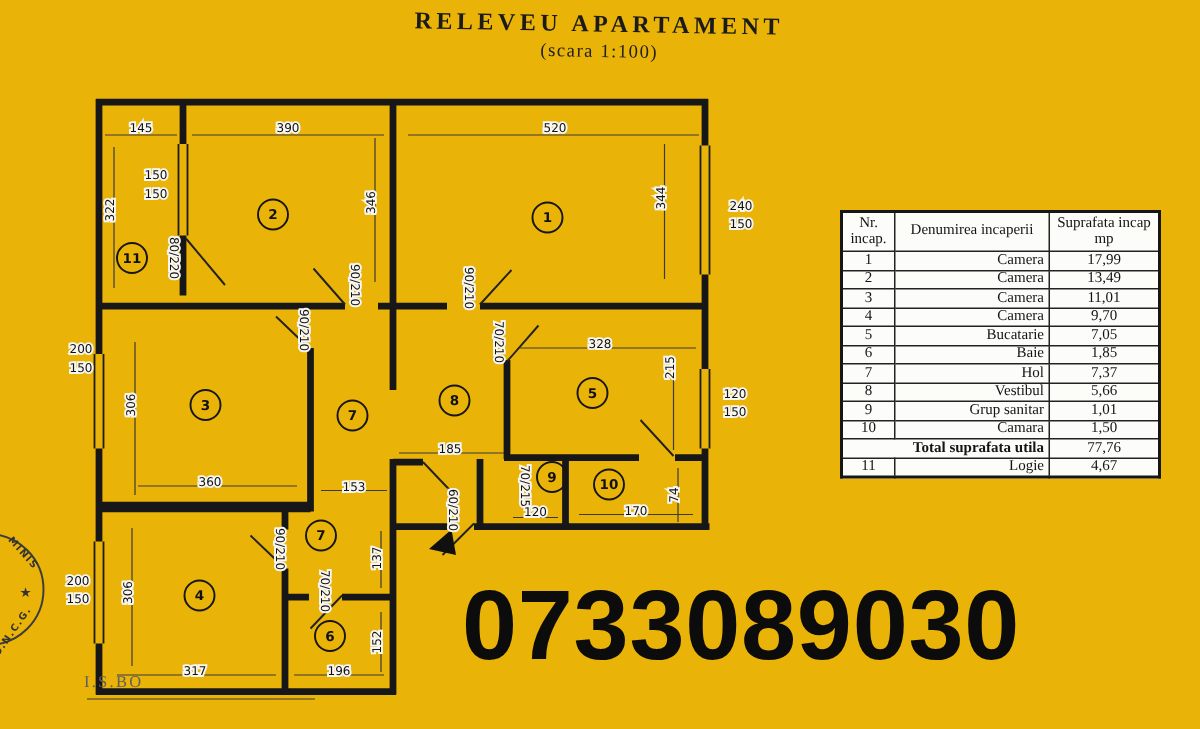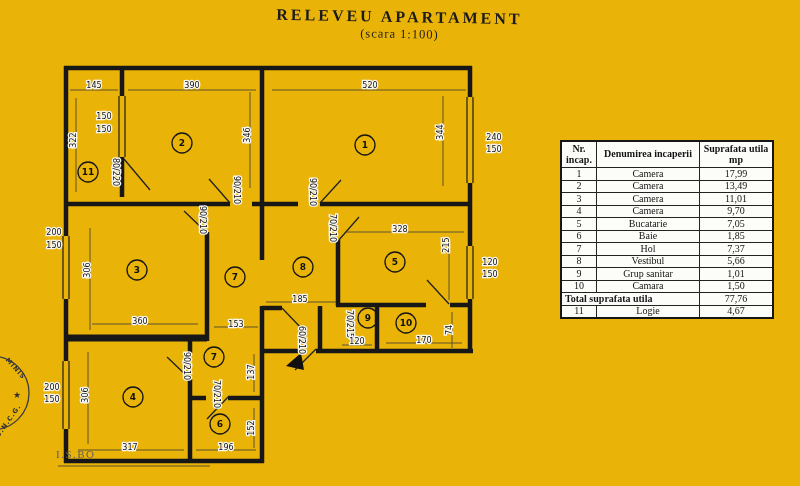--- a/index.html
+++ b/index.html
@@ -21,25 +21,25 @@
   .dim{font:8px "DejaVu Sans",sans-serif;fill:#111;text-anchor:middle;
        paint-order:stroke;stroke:#f7f6f1;stroke-width:2.6px;}
   .corner-mark{font:11px "Liberation Serif",serif;fill:#5f5f5f;letter-spacing:1.5px;}
   .stamp-svg{position:absolute;left:0;top:348px;}
   .stamp-circle{fill:none;stroke:#3c3c3c;stroke-width:1.3;}
   .stamp-txt{font:bold 6.5px "DejaVu Sans",sans-serif;fill:#333;letter-spacing:1px;text-anchor:middle;}
   .stamp-star{font:9px "DejaVu Sans",sans-serif;fill:#333;text-anchor:middle;}
   .area-table{position:absolute;left:560px;top:140px;border-collapse:collapse;
        background:#fcfcf9;border:2px solid #161616;font-size:10px;line-height:10.5px;}
   .area-table th,.area-table td{border:1px solid #222;padding:0 3px;height:11.5px;}
-  .area-table th{font-weight:bold;text-align:center;white-space:pre-line;padding:2px 2px;height:auto;}
+  .area-table th{font-weight:normal;text-align:center;white-space:pre-line;padding:2px 2px;height:auto;}
   .c-nr{width:28px;text-align:center;}
-  .c-name{width:96px;text-align:center;}
+  .c-name{width:96px;text-align:right;}
   .c-val{width:66px;text-align:center;font-weight:normal;}
-  .t-label{font-weight:bold;text-align:left;}
+  .t-label{font-weight:bold;text-align:right;}
   .phone{position:absolute;left:308px;top:378px;font-family:"Liberation Sans",sans-serif;
        font-weight:bold;font-size:66px;letter-spacing:0.5px;color:#0c0c0c;white-space:nowrap;}
 </style>
 </head>
 <body>
 
 <div class="page">
 
   <div class="doc-title">RELEVEU  APARTAMENT</div>
   <div class="doc-subtitle">(scara 1:100)</div>
@@ -145,21 +145,21 @@
     <text class="stamp-txt" x="10" y="74" transform="rotate(-55 10 74)">O.N.C.G.</text>
     <text class="stamp-star" x="17" y="50">★</text>
   </svg>
 
   <table class="area-table">
     <thead>
       <tr>
         <th class="c-nr">Nr.
 incap.</th>
         <th class="c-name">Denumirea incaperii</th>
-        <th class="c-val">Suprafata utila
+        <th class="c-val">Suprafata incap
 mp</th>
       </tr>
     </thead>
     <tbody id="area-table-body">
         <tr>
           <td class="c-nr">1</td>
           <td class="c-name">Camera</td>
           <td class="c-val">17,99</td>
         </tr>
         <tr>
@@ -212,13 +212,14 @@
           <td class="c-val">77,76</td>
         </tr>
         <tr>
           <td class="c-nr">11</td>
           <td class="c-name">Logie</td>
           <td class="c-val">4,67</td>
         </tr>
       </tbody>
   </table>
 
+  <div class="phone">0733089030</div>
 </div>
 
 </body></html>

